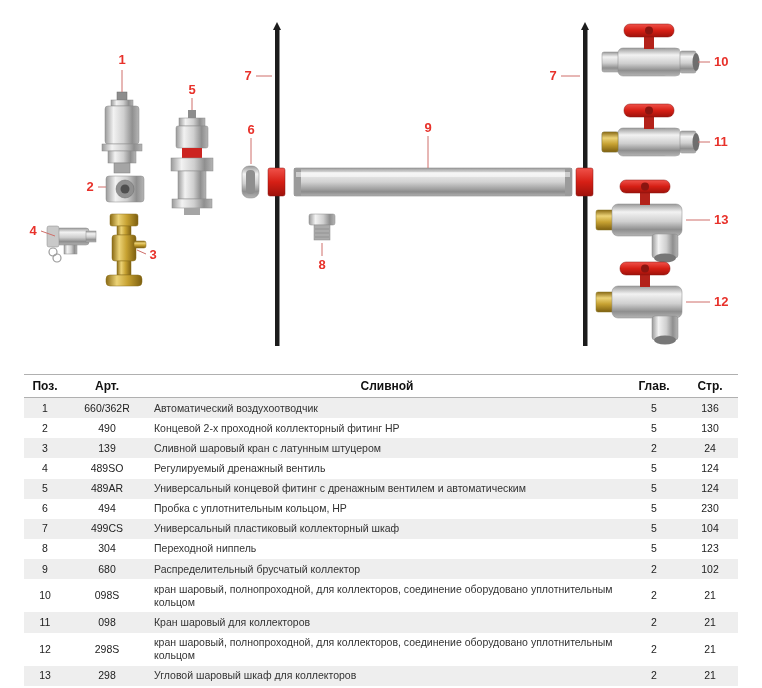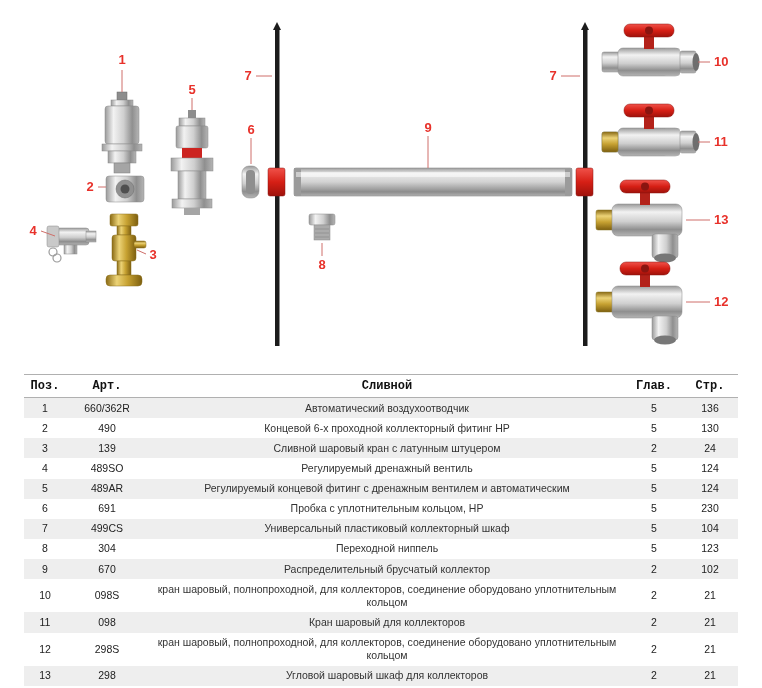--- a/index.html
+++ b/index.html
@@ -28,33 +28,32 @@
   }
   thead th {
     font-size: 12px;
     font-weight: bold;
     color: #111111;
     padding: 4px 4px;
     border-top: 1px solid #b0b0b0;
     border-bottom: 1px solid #b0b0b0;
     text-align: center;
     background: #ffffff;
-    font-family: Liberation Mono, monospace;
   }
   tbody td {
     font-size: 10.5px;
     line-height: 1.25;
     color: #333333;
     padding: 3.5px 6px;
     vertical-align: middle;
   }
   tbody tr:nth-child(odd) { background: #eeeeee; }
   tbody tr:nth-child(even) { background: #ffffff; }
   td.cell-pos, td.cell-art, td.cell-chapter, td.cell-page { text-align: center; color: #222222; }
-  td.cell-desc { text-align: center; }
+  td.cell-desc { text-align: left; }
 </style>
 </head>
 <body>
 
 <div class="diagram-wrap">
 <svg width="762" height="370" viewBox="0 0 762 370" xmlns="http://www.w3.org/2000/svg">
   <defs>
     <linearGradient id="metalH" x1="0" y1="0" x2="1" y2="0">
       <stop offset="0" stop-color="#9a9a9a"></stop>
       <stop offset="0.25" stop-color="#f2f2f2"></stop>
@@ -284,69 +283,69 @@
       <tr>
         <td class="cell-pos">1</td>
         <td class="cell-art">660/362R</td>
         <td class="cell-desc">Автоматический воздухоотводчик</td>
         <td class="cell-chapter">5</td>
         <td class="cell-page">136</td>
       </tr>
       <tr>
         <td class="cell-pos">2</td>
         <td class="cell-art">490</td>
-        <td class="cell-desc">Концевой 6-х проходной коллекторный фитинг НР</td>
+        <td class="cell-desc">Концевой 2-х проходной коллекторный фитинг НР</td>
         <td class="cell-chapter">5</td>
         <td class="cell-page">130</td>
       </tr>
       <tr>
         <td class="cell-pos">3</td>
         <td class="cell-art">139</td>
         <td class="cell-desc">Сливной шаровый кран с латунным штуцером</td>
         <td class="cell-chapter">2</td>
         <td class="cell-page">24</td>
       </tr>
       <tr>
         <td class="cell-pos">4</td>
         <td class="cell-art">489SO</td>
         <td class="cell-desc">Регулируемый дренажный вентиль</td>
         <td class="cell-chapter">5</td>
         <td class="cell-page">124</td>
       </tr>
       <tr>
         <td class="cell-pos">5</td>
         <td class="cell-art">489AR</td>
-        <td class="cell-desc">Регулируемый концевой фитинг с дренажным вентилем и автоматическим</td>
+        <td class="cell-desc">Универсальный концевой фитинг с дренажным вентилем и автоматическим</td>
         <td class="cell-chapter">5</td>
         <td class="cell-page">124</td>
       </tr>
       <tr>
         <td class="cell-pos">6</td>
-        <td class="cell-art">691</td>
+        <td class="cell-art">494</td>
         <td class="cell-desc">Пробка с уплотнительным кольцом, НР</td>
         <td class="cell-chapter">5</td>
         <td class="cell-page">230</td>
       </tr>
       <tr>
         <td class="cell-pos">7</td>
         <td class="cell-art">499CS</td>
         <td class="cell-desc">Универсальный пластиковый коллекторный шкаф</td>
         <td class="cell-chapter">5</td>
         <td class="cell-page">104</td>
       </tr>
       <tr>
         <td class="cell-pos">8</td>
         <td class="cell-art">304</td>
         <td class="cell-desc">Переходной ниппель</td>
         <td class="cell-chapter">5</td>
         <td class="cell-page">123</td>
       </tr>
       <tr>
         <td class="cell-pos">9</td>
-        <td class="cell-art">670</td>
+        <td class="cell-art">680</td>
         <td class="cell-desc">Распределительный брусчатый коллектор</td>
         <td class="cell-chapter">2</td>
         <td class="cell-page">102</td>
       </tr>
       <tr>
         <td class="cell-pos">10</td>
         <td class="cell-art">098S</td>
         <td class="cell-desc">кран шаровый, полнопроходной, для коллекторов, соединение оборудовано уплотнительным кольцом</td>
         <td class="cell-chapter">2</td>
         <td class="cell-page">21</td>

